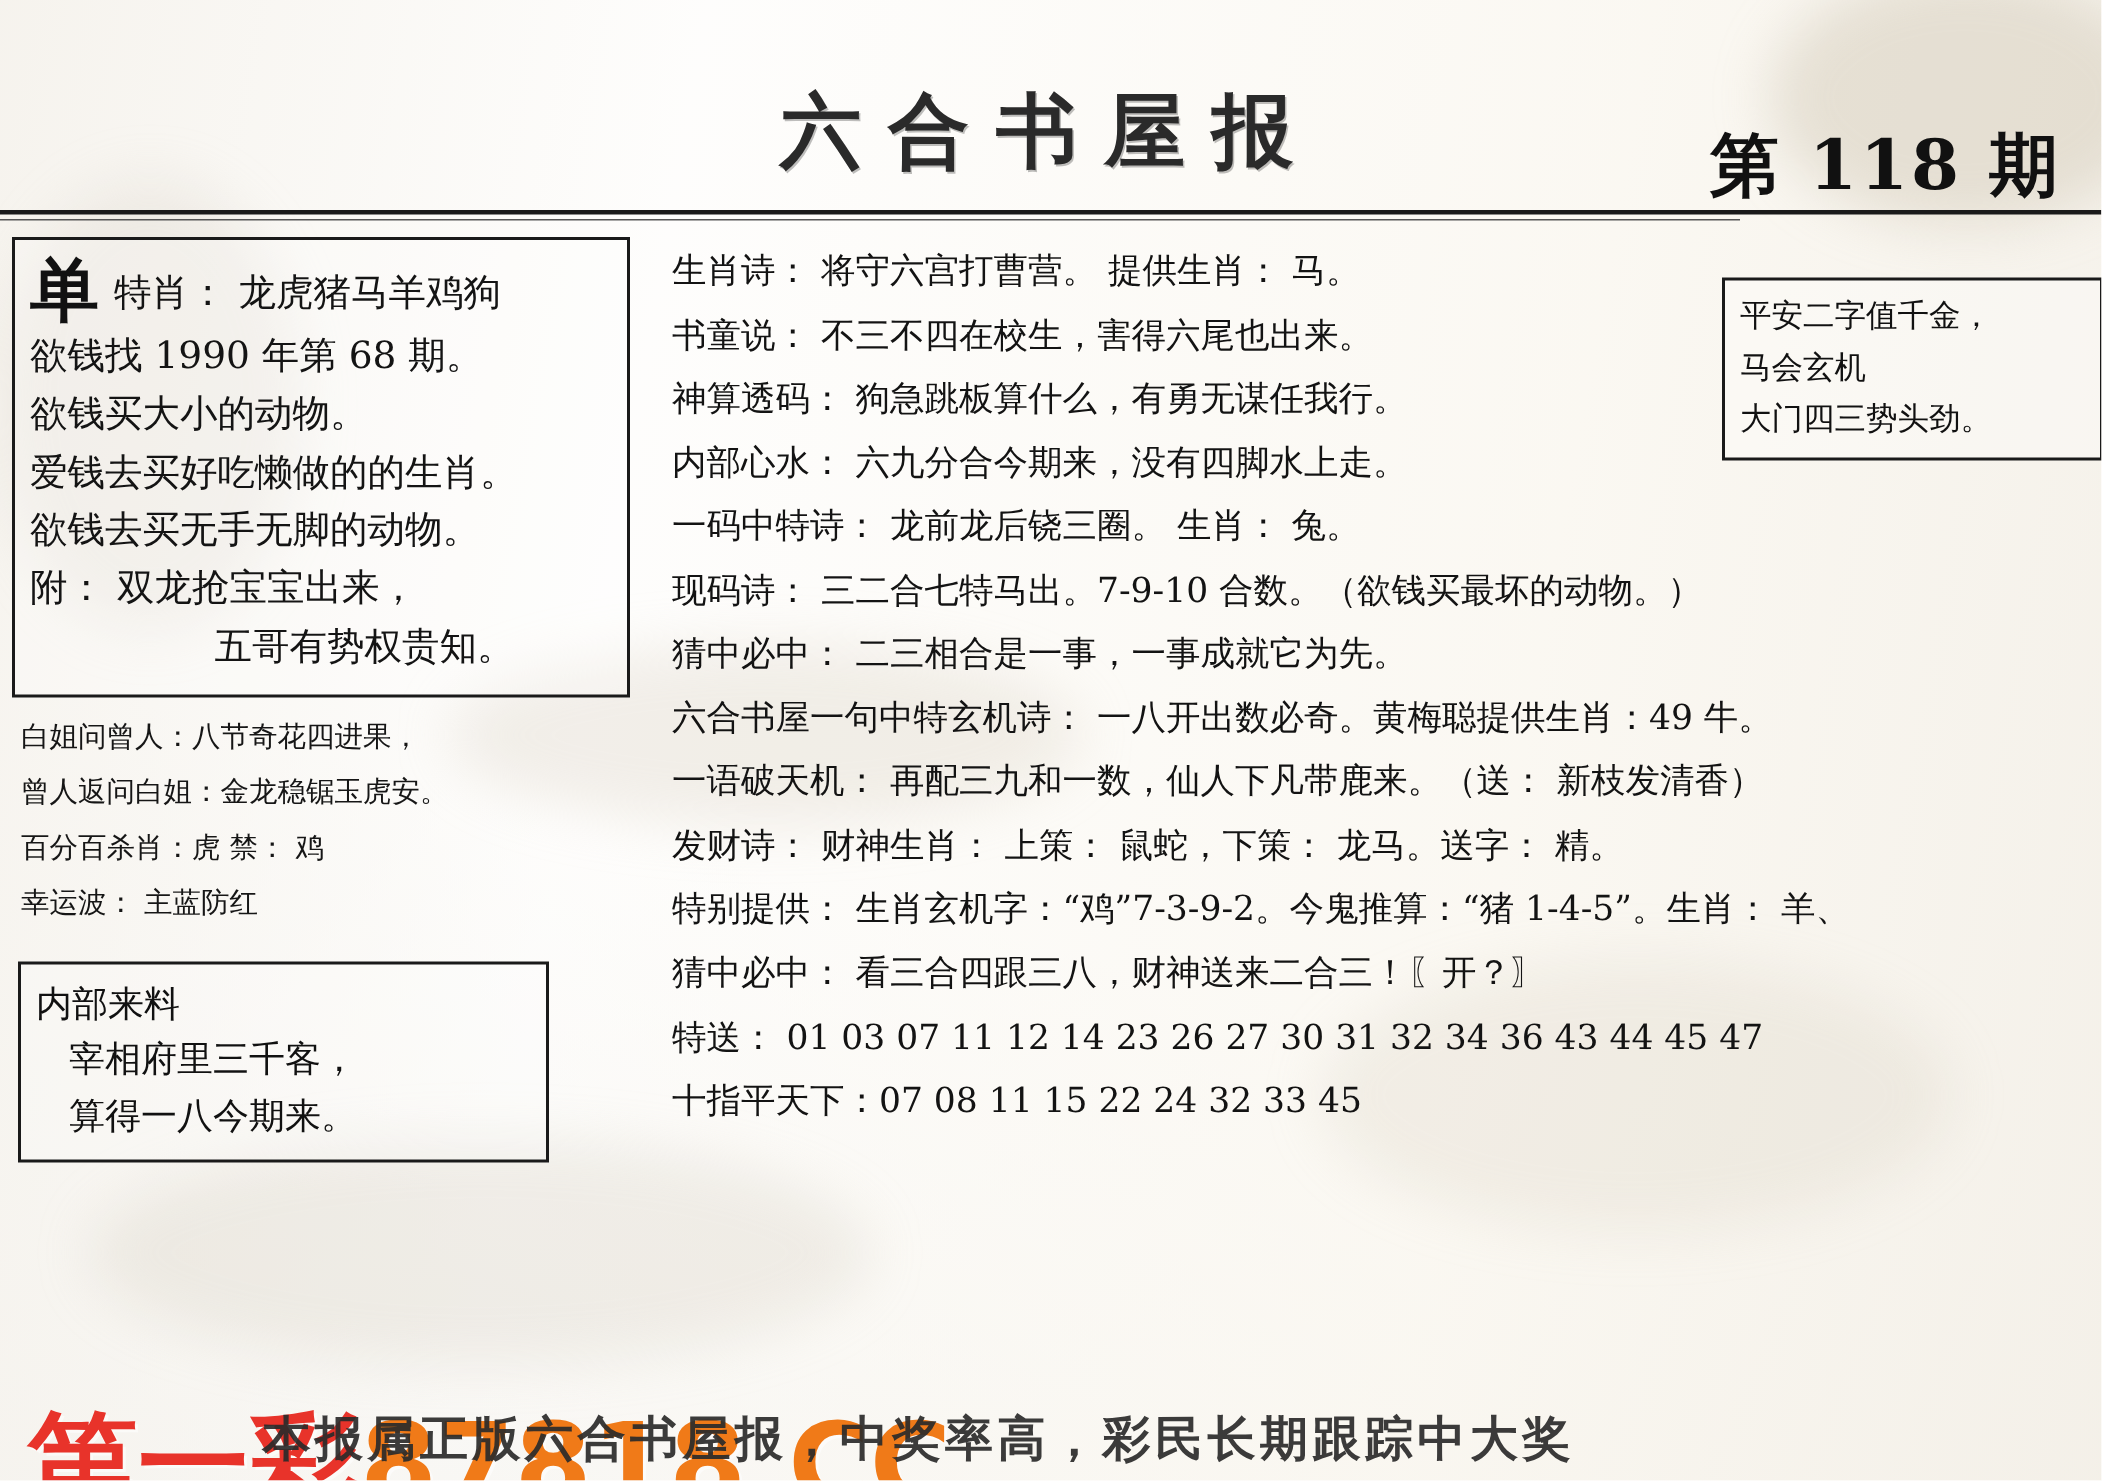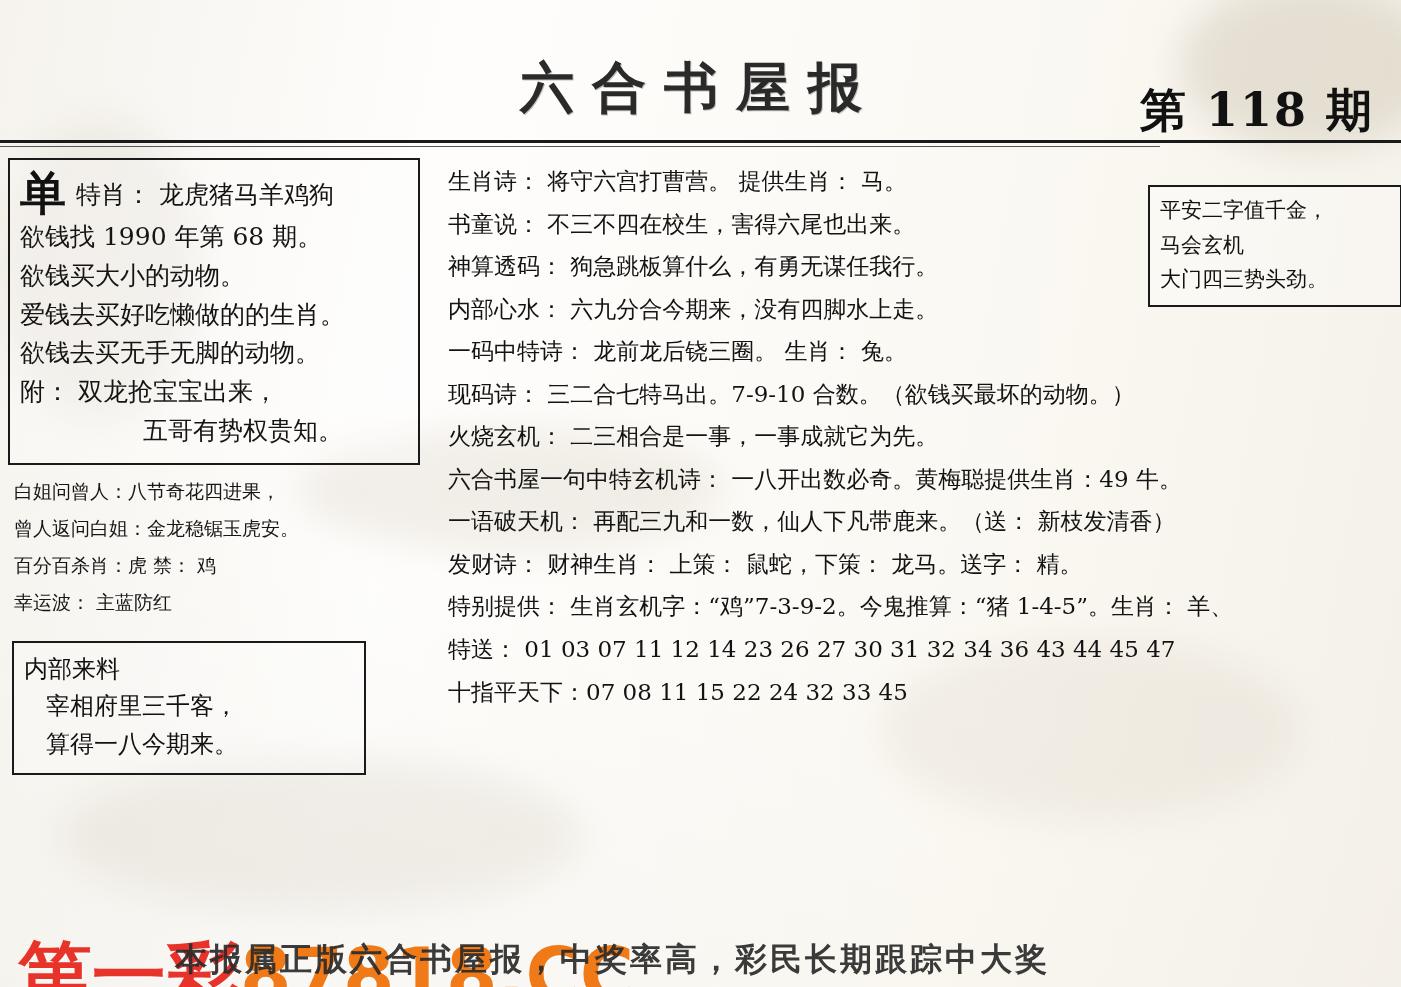--- a/index.html
+++ b/index.html
@@ -240,25 +240,26 @@
     </div>
   </div>
 
   <div id="main-col">
     <div class="mline">生肖诗： 将守六宫打曹营。 提供生肖： 马。</div>
     <div class="mline">书童说： 不三不四在校生，害得六尾也出来。</div>
     <div class="mline">神算透码： 狗急跳板算什么，有勇无谋任我行。</div>
     <div class="mline">内部心水： 六九分合今期来，没有四脚水上走。</div>
     <div class="mline">一码中特诗： 龙前龙后铙三圈。 生肖： 兔。</div>
     <div class="mline">现码诗： 三二合七特马出。7-9-10 合数。（欲钱买最坏的动物。）</div>
-    <div class="mline">火烧玄机： 二三相合是一事，一事成就它为先。</div>
+    <div class="mline">猜中必中： 二三相合是一事，一事成就它为先。</div>
     <div class="mline">六合书屋一句中特玄机诗： 一八开出数必奇。黄梅聪提供生肖：49 牛。</div>
     <div class="mline">一语破天机： 再配三九和一数，仙人下凡带鹿来。（送： 新枝发清香）</div>
     <div class="mline">发财诗： 财神生肖： 上策： 鼠蛇，下策： 龙马。送字： 精。</div>
     <div class="mline">特别提供： 生肖玄机字：“鸡”7-3-9-2。今鬼推算：“猪 1-4-5”。生肖： 羊、</div>
+    <div class="mline">猜中必中： 看三合四跟三八，财神送来二合三！〖开？〗</div>
     <div class="mline">特送： 01 03 07 11 12 14 23 26 27 30 31 32 34 36 43 44 45 47</div>
     <div class="mline">十指平天下：07 08 11 15 22 24 32 33 45</div>
   </div>
 
   <div id="mahui-box">
     <div class="mh-line">平安二字值千金，</div>
     <div class="mh-line">马会玄机</div>
     <div class="mh-line">大门四三势头劲。</div>
   </div>
 

